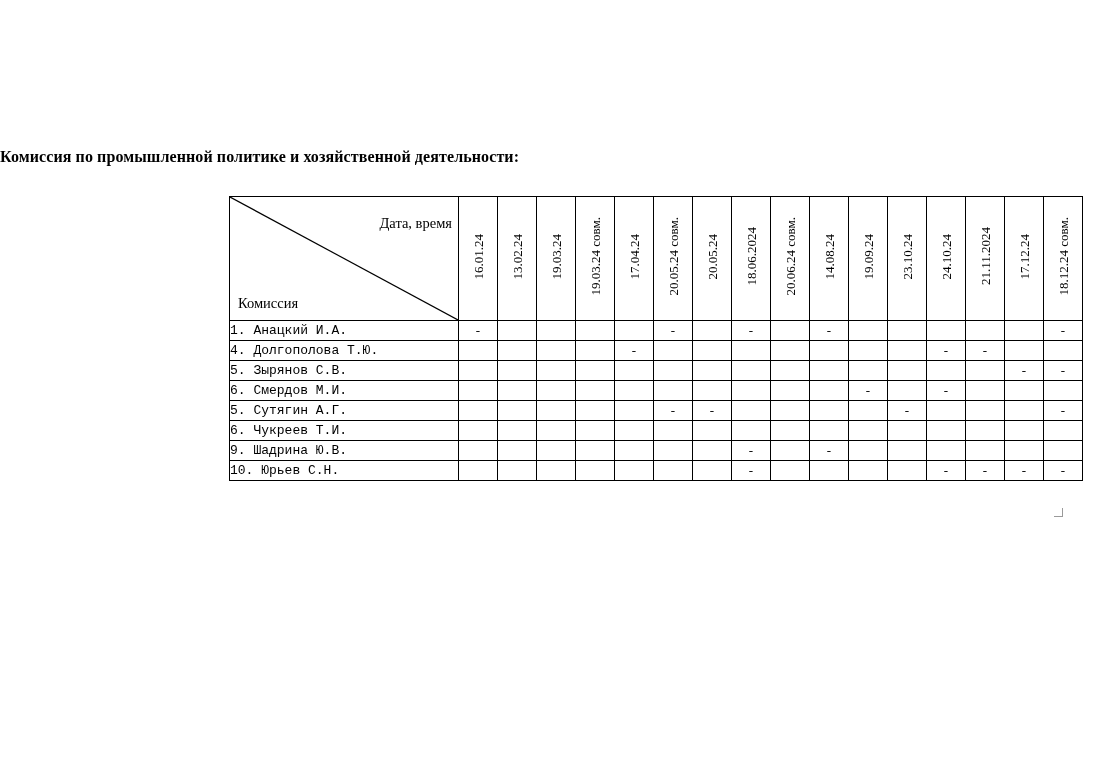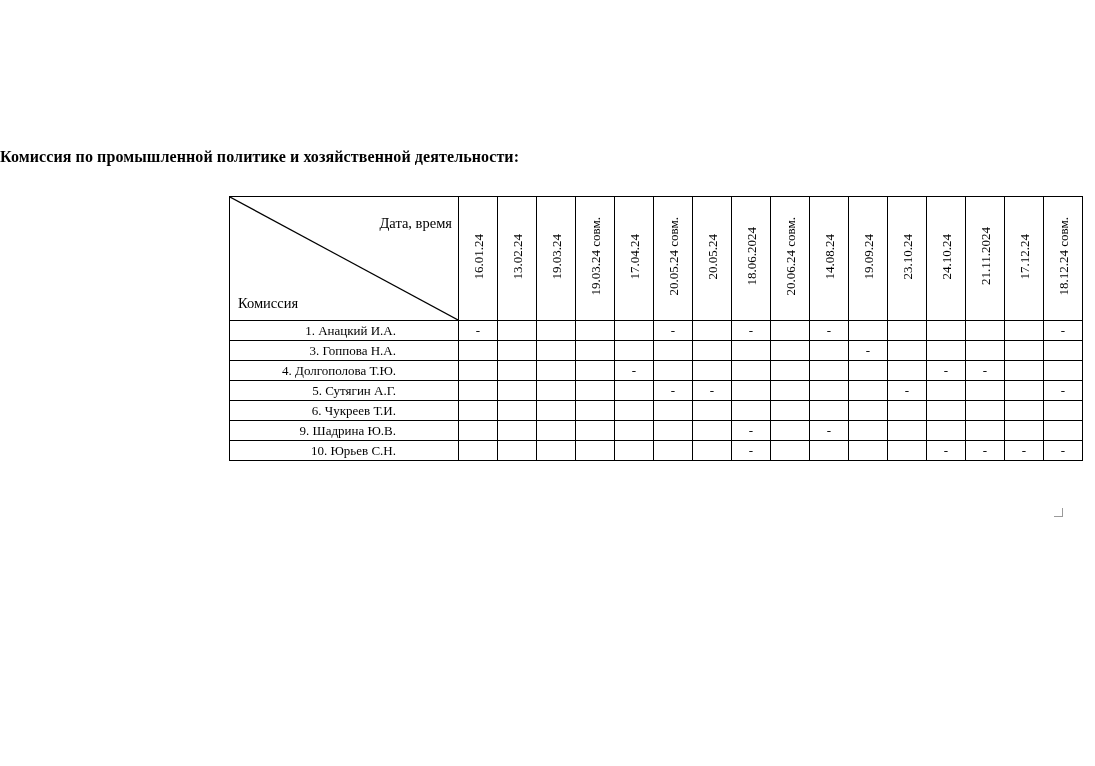--- a/index.html
+++ b/index.html
@@ -102,21 +102,22 @@
   td.namecell {
     height: 19px;
     font-size: 14px;
     padding: 0 4px 0 0;
     text-align: right;
     white-space: nowrap;
   }
   td.namecell .inner {
     display: block;
     padding-right: 62px;
-    text-align: right;
+    text-align: left;
+    font-family: Liberation Mono, monospace;
   }
 
   td.markcell {
     height: 19px;
     text-align: center;
     font-size: 13px;
   }
 
   
   .corner-mark {
@@ -184,41 +185,20 @@
           <td class="markcell">-</td>
           <td class="markcell"></td>
           <td class="markcell"></td>
           <td class="markcell"></td>
           <td class="markcell"></td>
           <td class="markcell"></td>
           <td class="markcell">-</td>
         </tr>
 
 
-        <tr>
-          <td class="namecell">
-              <span class="inner">3.  Гоппова Н.А.</span>
-            </td>
-          <td class="markcell"></td>
-          <td class="markcell"></td>
-          <td class="markcell"></td>
-          <td class="markcell"></td>
-          <td class="markcell"></td>
-          <td class="markcell"></td>
-          <td class="markcell"></td>
-          <td class="markcell"></td>
-          <td class="markcell"></td>
-          <td class="markcell"></td>
-          <td class="markcell">-</td>
-          <td class="markcell"></td>
-          <td class="markcell"></td>
-          <td class="markcell"></td>
-          <td class="markcell"></td>
-          <td class="markcell"></td>
-        </tr>
 
         <tr>
           <td class="namecell">
               <span class="inner">4.  Долгополова Т.Ю.</span>
             </td>
           <td class="markcell"></td>
           <td class="markcell"></td>
           <td class="markcell"></td>
           <td class="markcell"></td>
           <td class="markcell">-</td>
@@ -228,21 +208,63 @@
           <td class="markcell"></td>
           <td class="markcell"></td>
           <td class="markcell"></td>
           <td class="markcell"></td>
           <td class="markcell">-</td>
           <td class="markcell">-</td>
           <td class="markcell"></td>
           <td class="markcell"></td>
         </tr>
 
-
+        <tr>
+          <td class="namecell">
+              <span class="inner">5.  Зырянов С.В.</span>
+            </td>
+          <td class="markcell"></td>
+          <td class="markcell"></td>
+          <td class="markcell"></td>
+          <td class="markcell"></td>
+          <td class="markcell"></td>
+          <td class="markcell"></td>
+          <td class="markcell"></td>
+          <td class="markcell"></td>
+          <td class="markcell"></td>
+          <td class="markcell"></td>
+          <td class="markcell"></td>
+          <td class="markcell"></td>
+          <td class="markcell"></td>
+          <td class="markcell"></td>
+          <td class="markcell">-</td>
+          <td class="markcell">-</td>
+        </tr>
+
+        <tr>
+          <td class="namecell">
+              <span class="inner">6.  Смердов М.И.</span>
+            </td>
+          <td class="markcell"></td>
+          <td class="markcell"></td>
+          <td class="markcell"></td>
+          <td class="markcell"></td>
+          <td class="markcell"></td>
+          <td class="markcell"></td>
+          <td class="markcell"></td>
+          <td class="markcell"></td>
+          <td class="markcell"></td>
+          <td class="markcell"></td>
+          <td class="markcell">-</td>
+          <td class="markcell"></td>
+          <td class="markcell">-</td>
+          <td class="markcell"></td>
+          <td class="markcell"></td>
+          <td class="markcell"></td>
+        </tr>
 
         <tr>
           <td class="namecell">
               <span class="inner">5.  Сутягин А.Г.</span>
             </td>
           <td class="markcell"></td>
           <td class="markcell"></td>
           <td class="markcell"></td>
           <td class="markcell"></td>
           <td class="markcell"></td>

